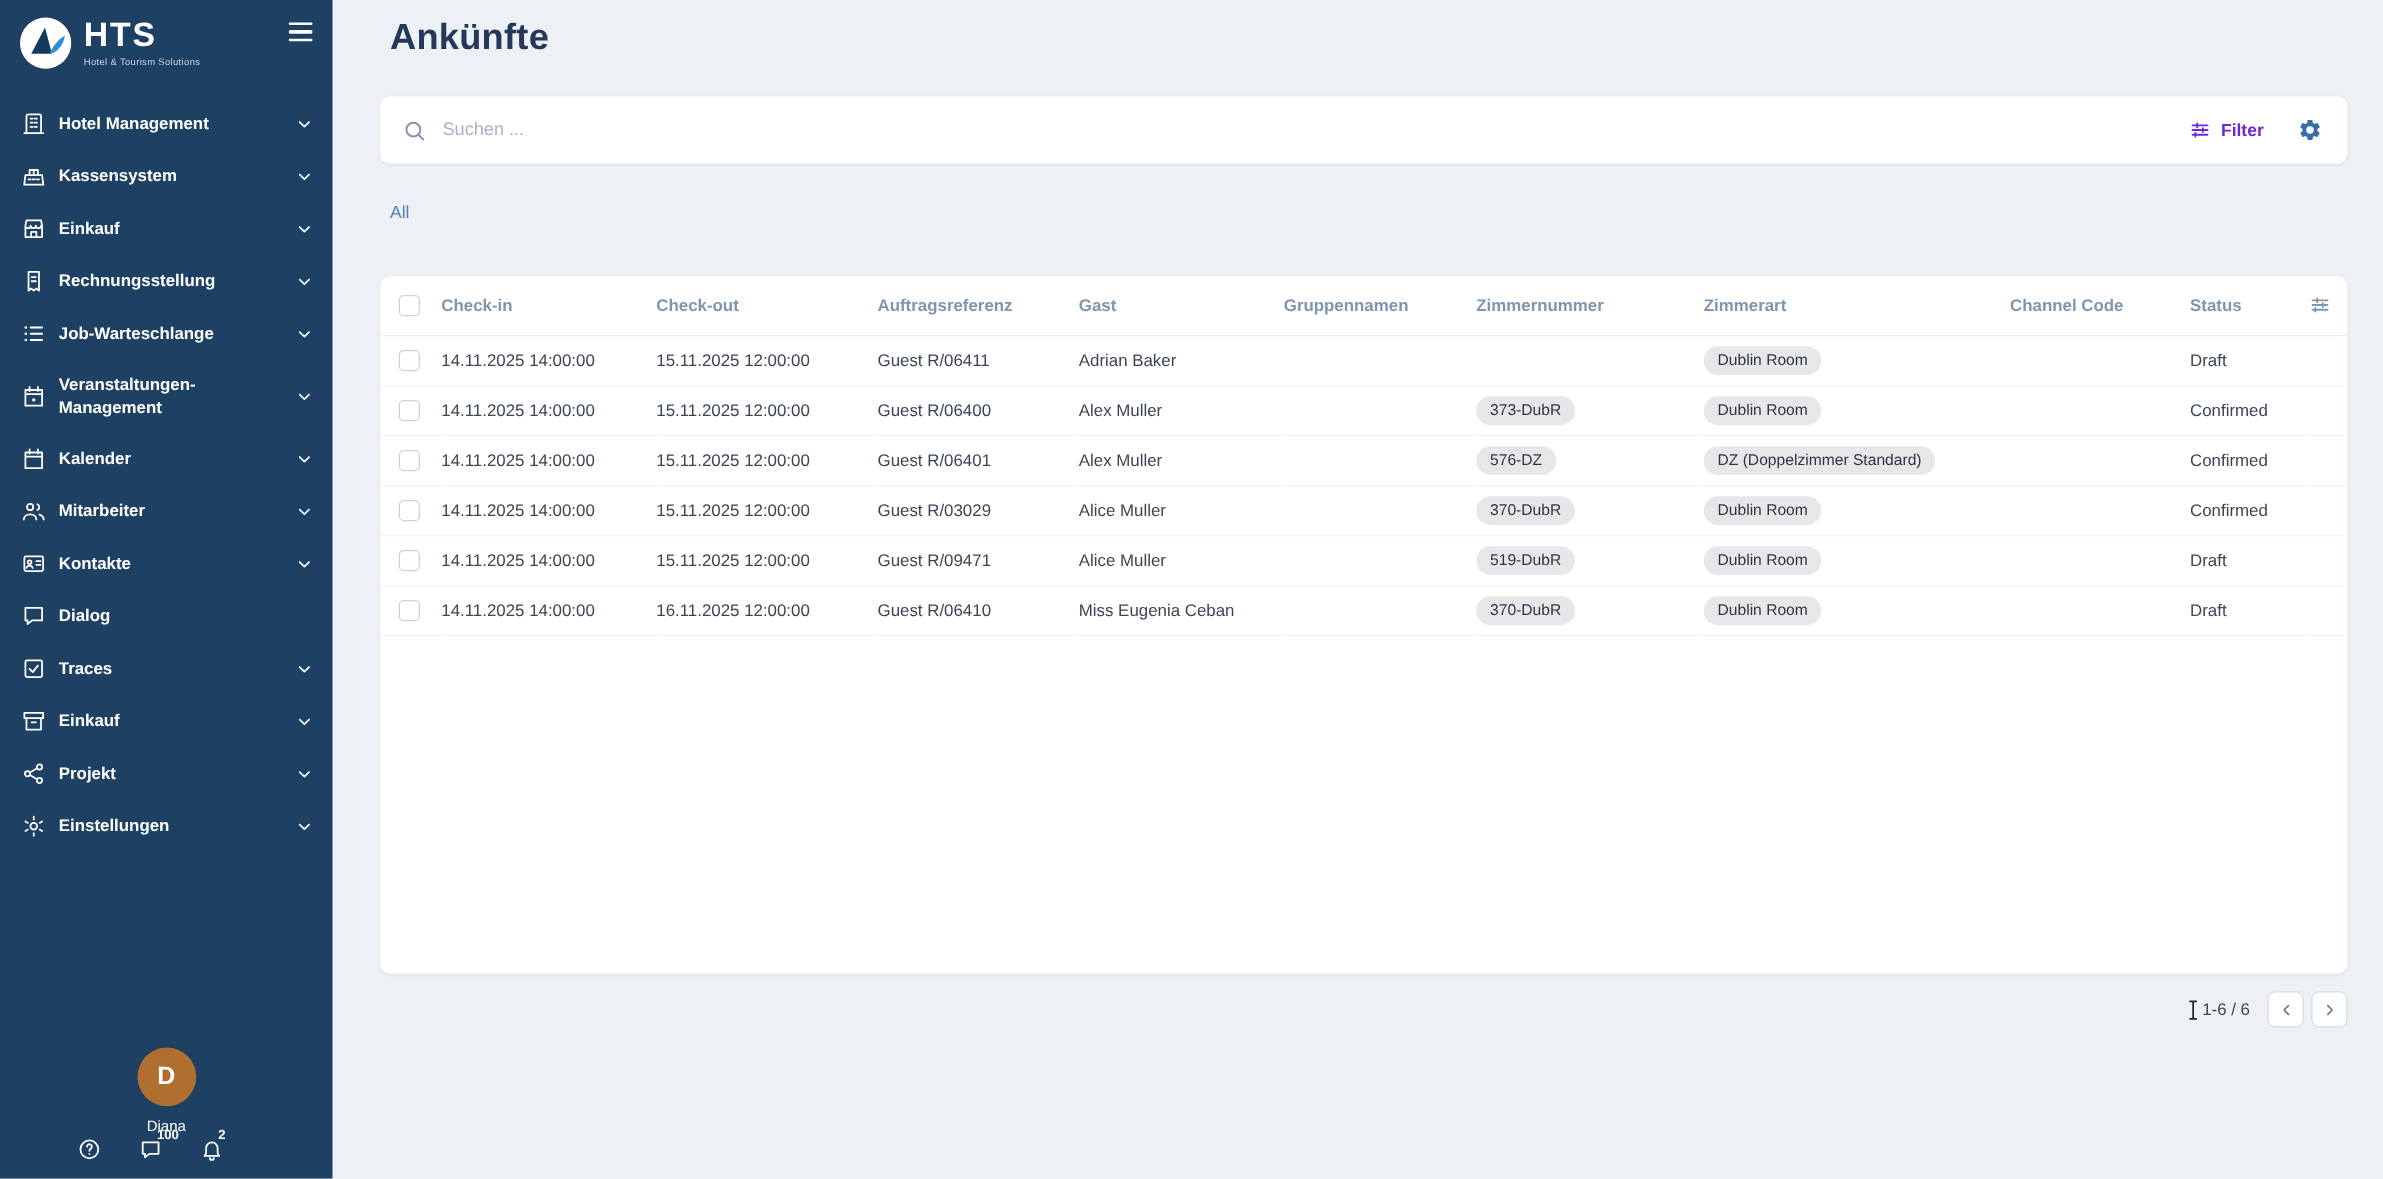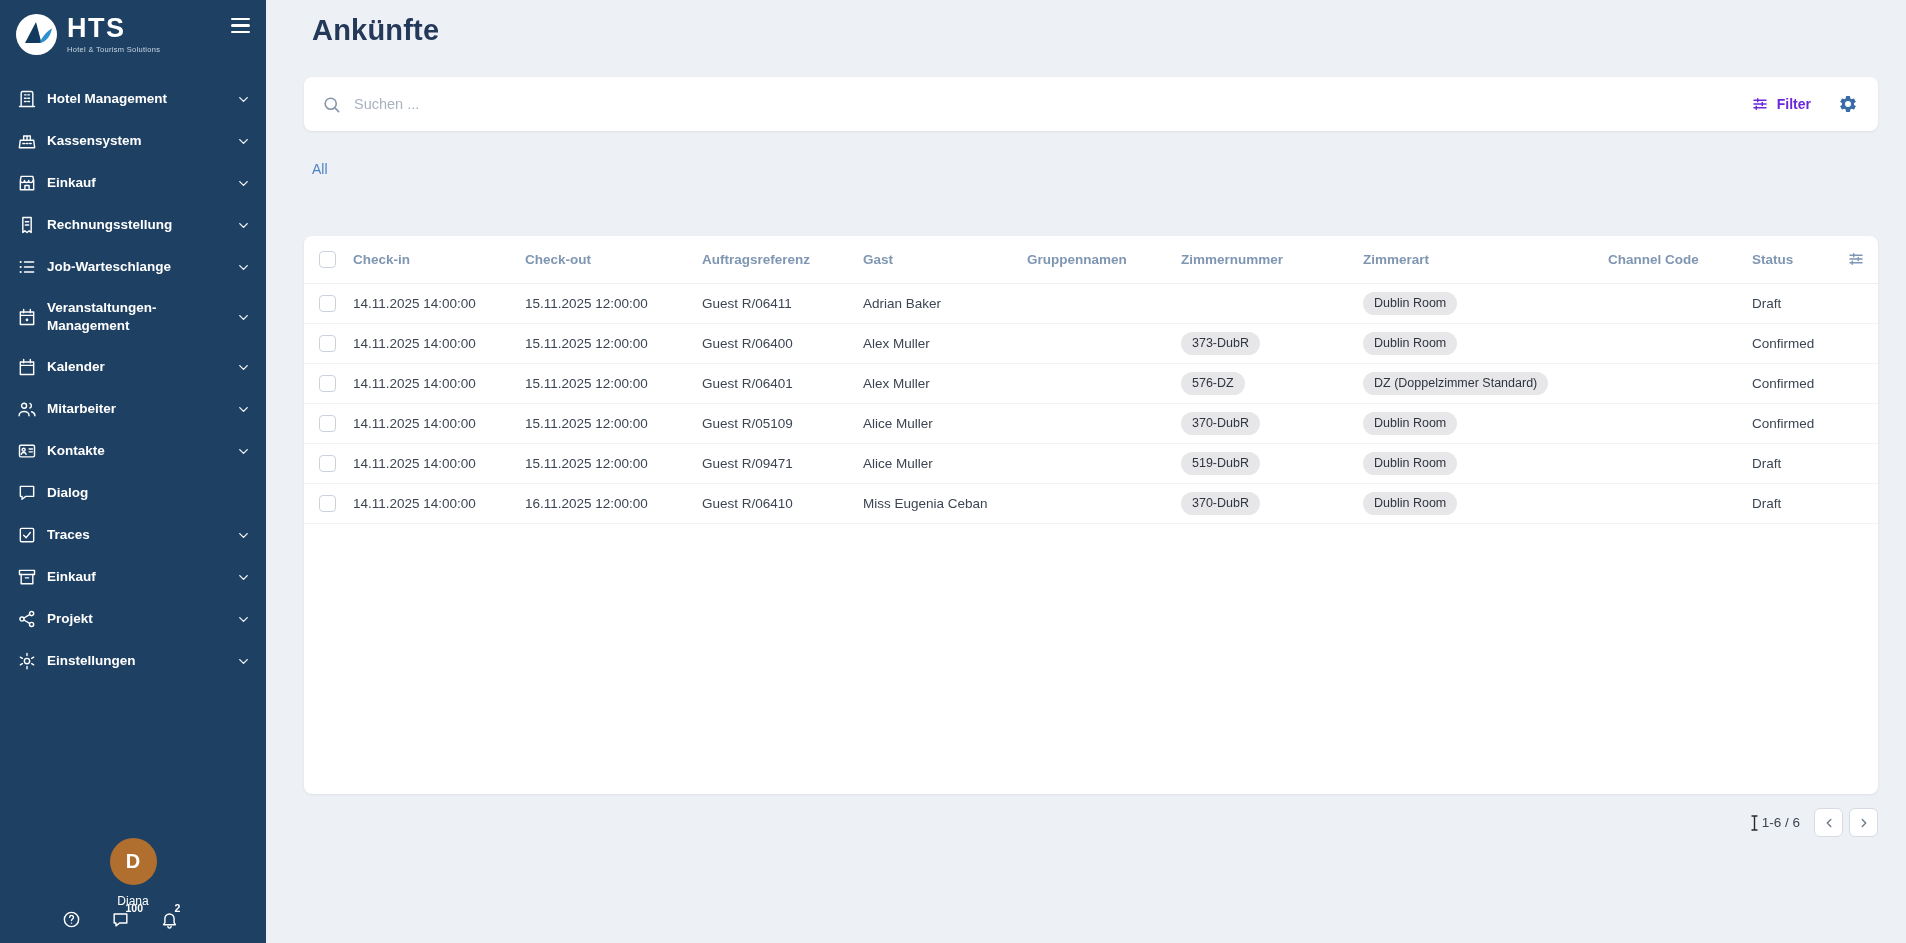--- a/index.html
+++ b/index.html
@@ -63,21 +63,21 @@
     display:flex; align-items:center; gap:8px; background:none; border:0; cursor:pointer;
     color:#6d28d9; font-family:"Liberation Sans",sans-serif; font-size:14px; font-weight:600;
   }
   .filter-btn svg { width:18px; height:18px; display:block; }
   .gear-btn { margin-left:27px; background:none; border:0; cursor:pointer; color:#3a6da8; }
   .gear-btn svg { width:20px; height:20px; display:block; }
 
   .tab-all { margin:30px 0 0 8px; font-size:14px; font-weight:500; color:#4d82c4; width:max-content; cursor:pointer; }
 
   .table-card {
-    margin-top:59px; background:#fff; border-radius:8px; height:558px;
+    margin-top:44px; background:#fff; border-radius:8px; height:558px;
     box-shadow:0 1px 3px rgba(16,30,54,.07); overflow:hidden;
   }
   table { width:100%; border-collapse:collapse; table-layout:fixed; }
   th, td { text-align:left; padding:0 8px 0 0; vertical-align:middle; overflow:hidden; white-space:nowrap; }
   thead th { height:47px; font-size:13.5px; font-weight:600; color:#7f96b2; border-bottom:1px solid #edeff3; cursor:pointer; }
   tbody td { height:40px; font-size:13.5px; color:#3c4553; border-bottom:1px solid #f2f3f6; }
   .cb-cell { padding-left:15px; cursor:default; }
   .cbx {
     appearance:none; -webkit-appearance:none; width:17px; height:17px;
     border:1.5px solid #ccd2dc; border-radius:4px; background:#fff; cursor:pointer; display:block;
@@ -467,21 +467,21 @@
             <td></td>
             <td>Confirmed</td>
             <td></td>
           </tr>
           <tr>
             <td class="cb-cell">
                 <input type="checkbox" class="cbx" style="">
               </td>
             <td>14.11.2025 14:00:00</td>
             <td>15.11.2025 12:00:00</td>
-            <td>Guest R/05109</td>
+            <td>Guest R/03029</td>
             <td>Alice Muller</td>
             <td></td>
             <td><span class="chip">370-DubR</span></td>
             <td><span class="chip">Dublin Room</span></td>
             <td></td>
             <td>Confirmed</td>
             <td></td>
           </tr>
           <tr>
             <td class="cb-cell">

